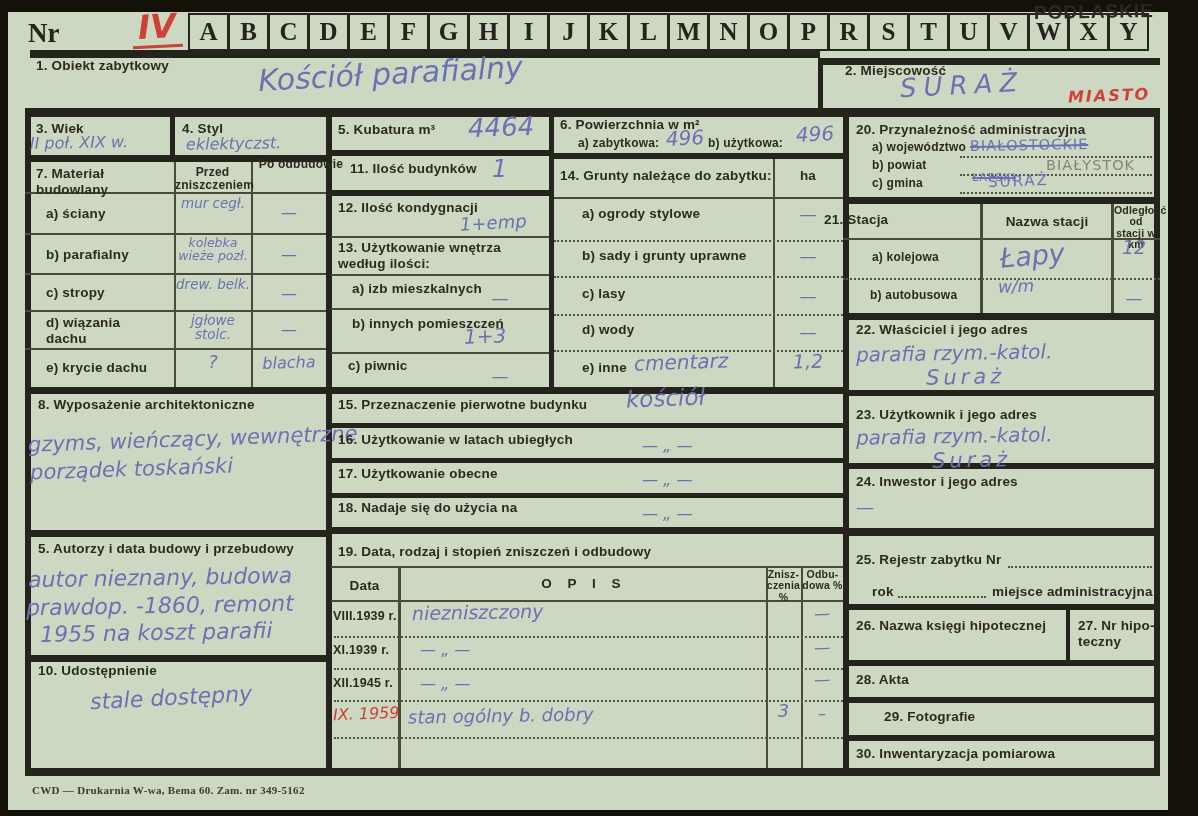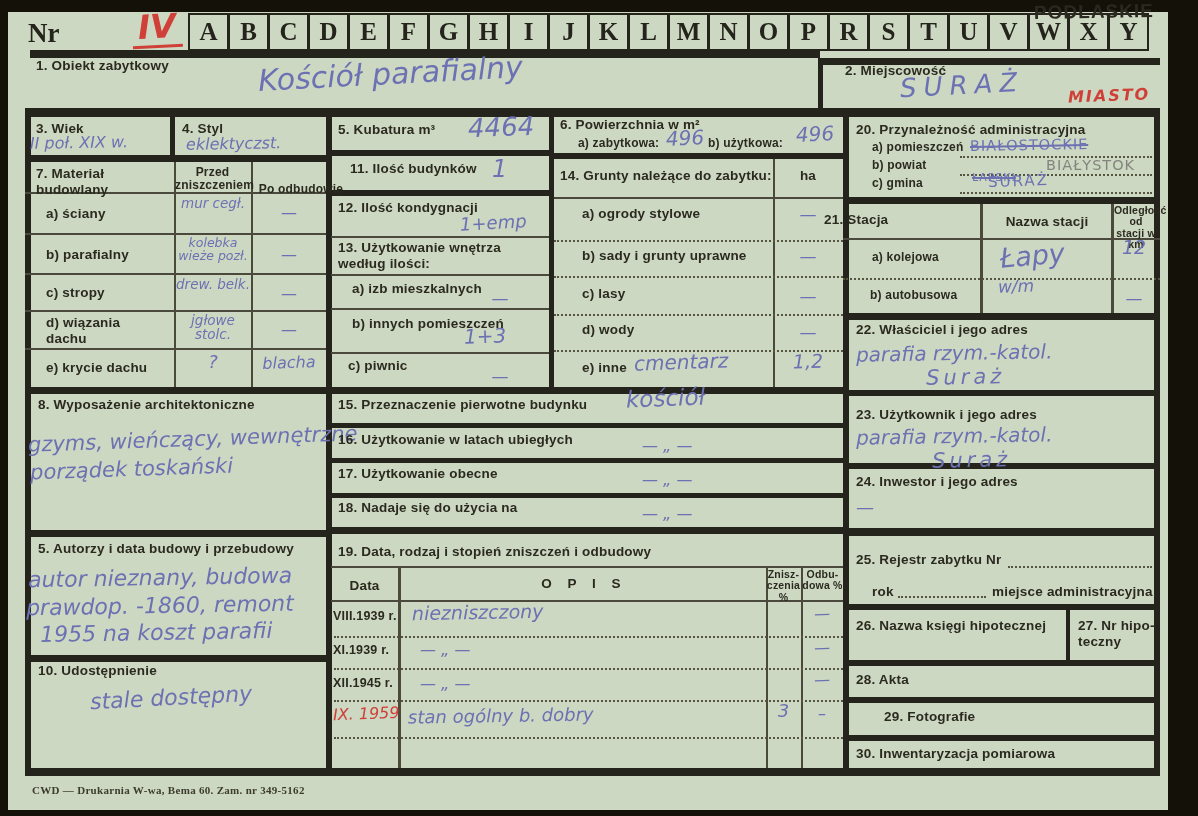--- a/index.html
+++ b/index.html
@@ -139,21 +139,21 @@
 <div class="hw r-3" style="left:900px;top:72px;font-size:26px;letter-spacing:7px">SURAŻ</div>
 <div class="hw red r-2" style="left:1068px;top:88px;font-size:16px;font-weight:700;letter-spacing:2px">MIASTO</div>
 
 <div class="lbl" style="left:36px;top:121px">3. Wiek</div>
 <div class="hw r-1" style="left:30px;top:135px;font-size:16px">II poł. XIX w.</div>
 <div class="lbl" style="left:182px;top:121px">4. Styl</div>
 <div class="hw r-1" style="left:186px;top:136px;font-size:16px">eklektyczst.</div>
 
 <div class="lbl" style="left:36px;top:166px;width:125px">7. Materiał budowlany</div>
 <div class="lbl lbl-sm ctr" style="left:175px;top:166px;width:75px">Przed zniszczeniem</div>
-<div class="lbl lbl-sm ctr" style="left:253px;top:183px;width:96px">Po odbudowie</div>
+<div class="lbl lbl-sm ctr" style="left:253px;top:158px;width:96px">Po odbudowie</div>
 
 <div class="lbl" style="left:46px;top:206px">a) ściany</div>
 <div class="hw hw-wrap ctr" style="left:176px;top:196px;width:74px;font-size:13.5px">mur cegł.</div>
 <div class="hw ctr" style="left:253px;top:205px;width:72px;font-size:16px">—</div>
 
 <div class="lbl" style="left:46px;top:247px">b) parafialny</div>
 <div class="hw hw-wrap ctr" style="left:176px;top:236px;width:74px;font-size:12.5px">kolebka wieże pozł.</div>
 <div class="hw ctr" style="left:253px;top:247px;width:72px;font-size:16px">—</div>
 
 <div class="lbl" style="left:46px;top:285px">c) stropy</div>
@@ -247,21 +247,21 @@
 <div class="hw" style="left:420px;top:676px;font-size:16px">— „ —</div>
 <div class="hw ctr" style="left:766px;top:674px;width:35px;font-size:16px"></div>
 <div class="hw ctr r-2" style="left:803px;top:672px;width:38px;font-size:16px">—</div>
 
 <div class="hw red r-2" style="left:333px;top:706px;font-size:16px">IX. 1959</div>
 <div class="hw r-1" style="left:408px;top:707px;font-size:18px">stan ogólny b. dobry</div>
 <div class="hw ctr" style="left:766px;top:702px;width:35px;font-size:18px">3</div>
 <div class="hw ctr" style="left:803px;top:706px;width:38px;font-size:16px">–</div>
 
 <div class="lbl" style="left:856px;top:122px">20. Przynależność administracyjna</div>
-<div class="lbl lbl-sm" style="left:872px;top:141px">a) pomieszczeń</div>
+<div class="lbl lbl-sm" style="left:872px;top:141px">a) województwo</div>
 <div class="hw strike r-1" style="left:970px;top:138px;font-size:14.5px;font-style:normal;letter-spacing:1px">BIAŁOSTOCKIE</div>
 <div class="lbl lbl-sm" style="left:872px;top:159px">b) powiat</div>
 <div class="hw strike" style="left:972px;top:172px;font-size:11px;font-style:normal;letter-spacing:1px">ŁAPSKI</div>
 <div class="hw pencil" style="left:1046px;top:158px;font-size:14.5px;font-style:normal;letter-spacing:1px">BIAŁYSTOK</div>
 <div class="lbl lbl-sm" style="left:872px;top:177px">c) gmina</div>
 <div class="hw r-2" style="left:988px;top:174px;font-size:15px;font-style:normal;letter-spacing:2px">SURAŻ</div>
 
 <div class="lbl" style="left:824px;top:212px">21. Stacja</div>
 <div class="lbl ctr" style="left:983px;top:214px;width:128px">Nazwa stacji</div>
 <div class="lbl lbl-xs ctr" style="left:1114px;top:205px;width:44px">Odległość od stacji w km</div>

